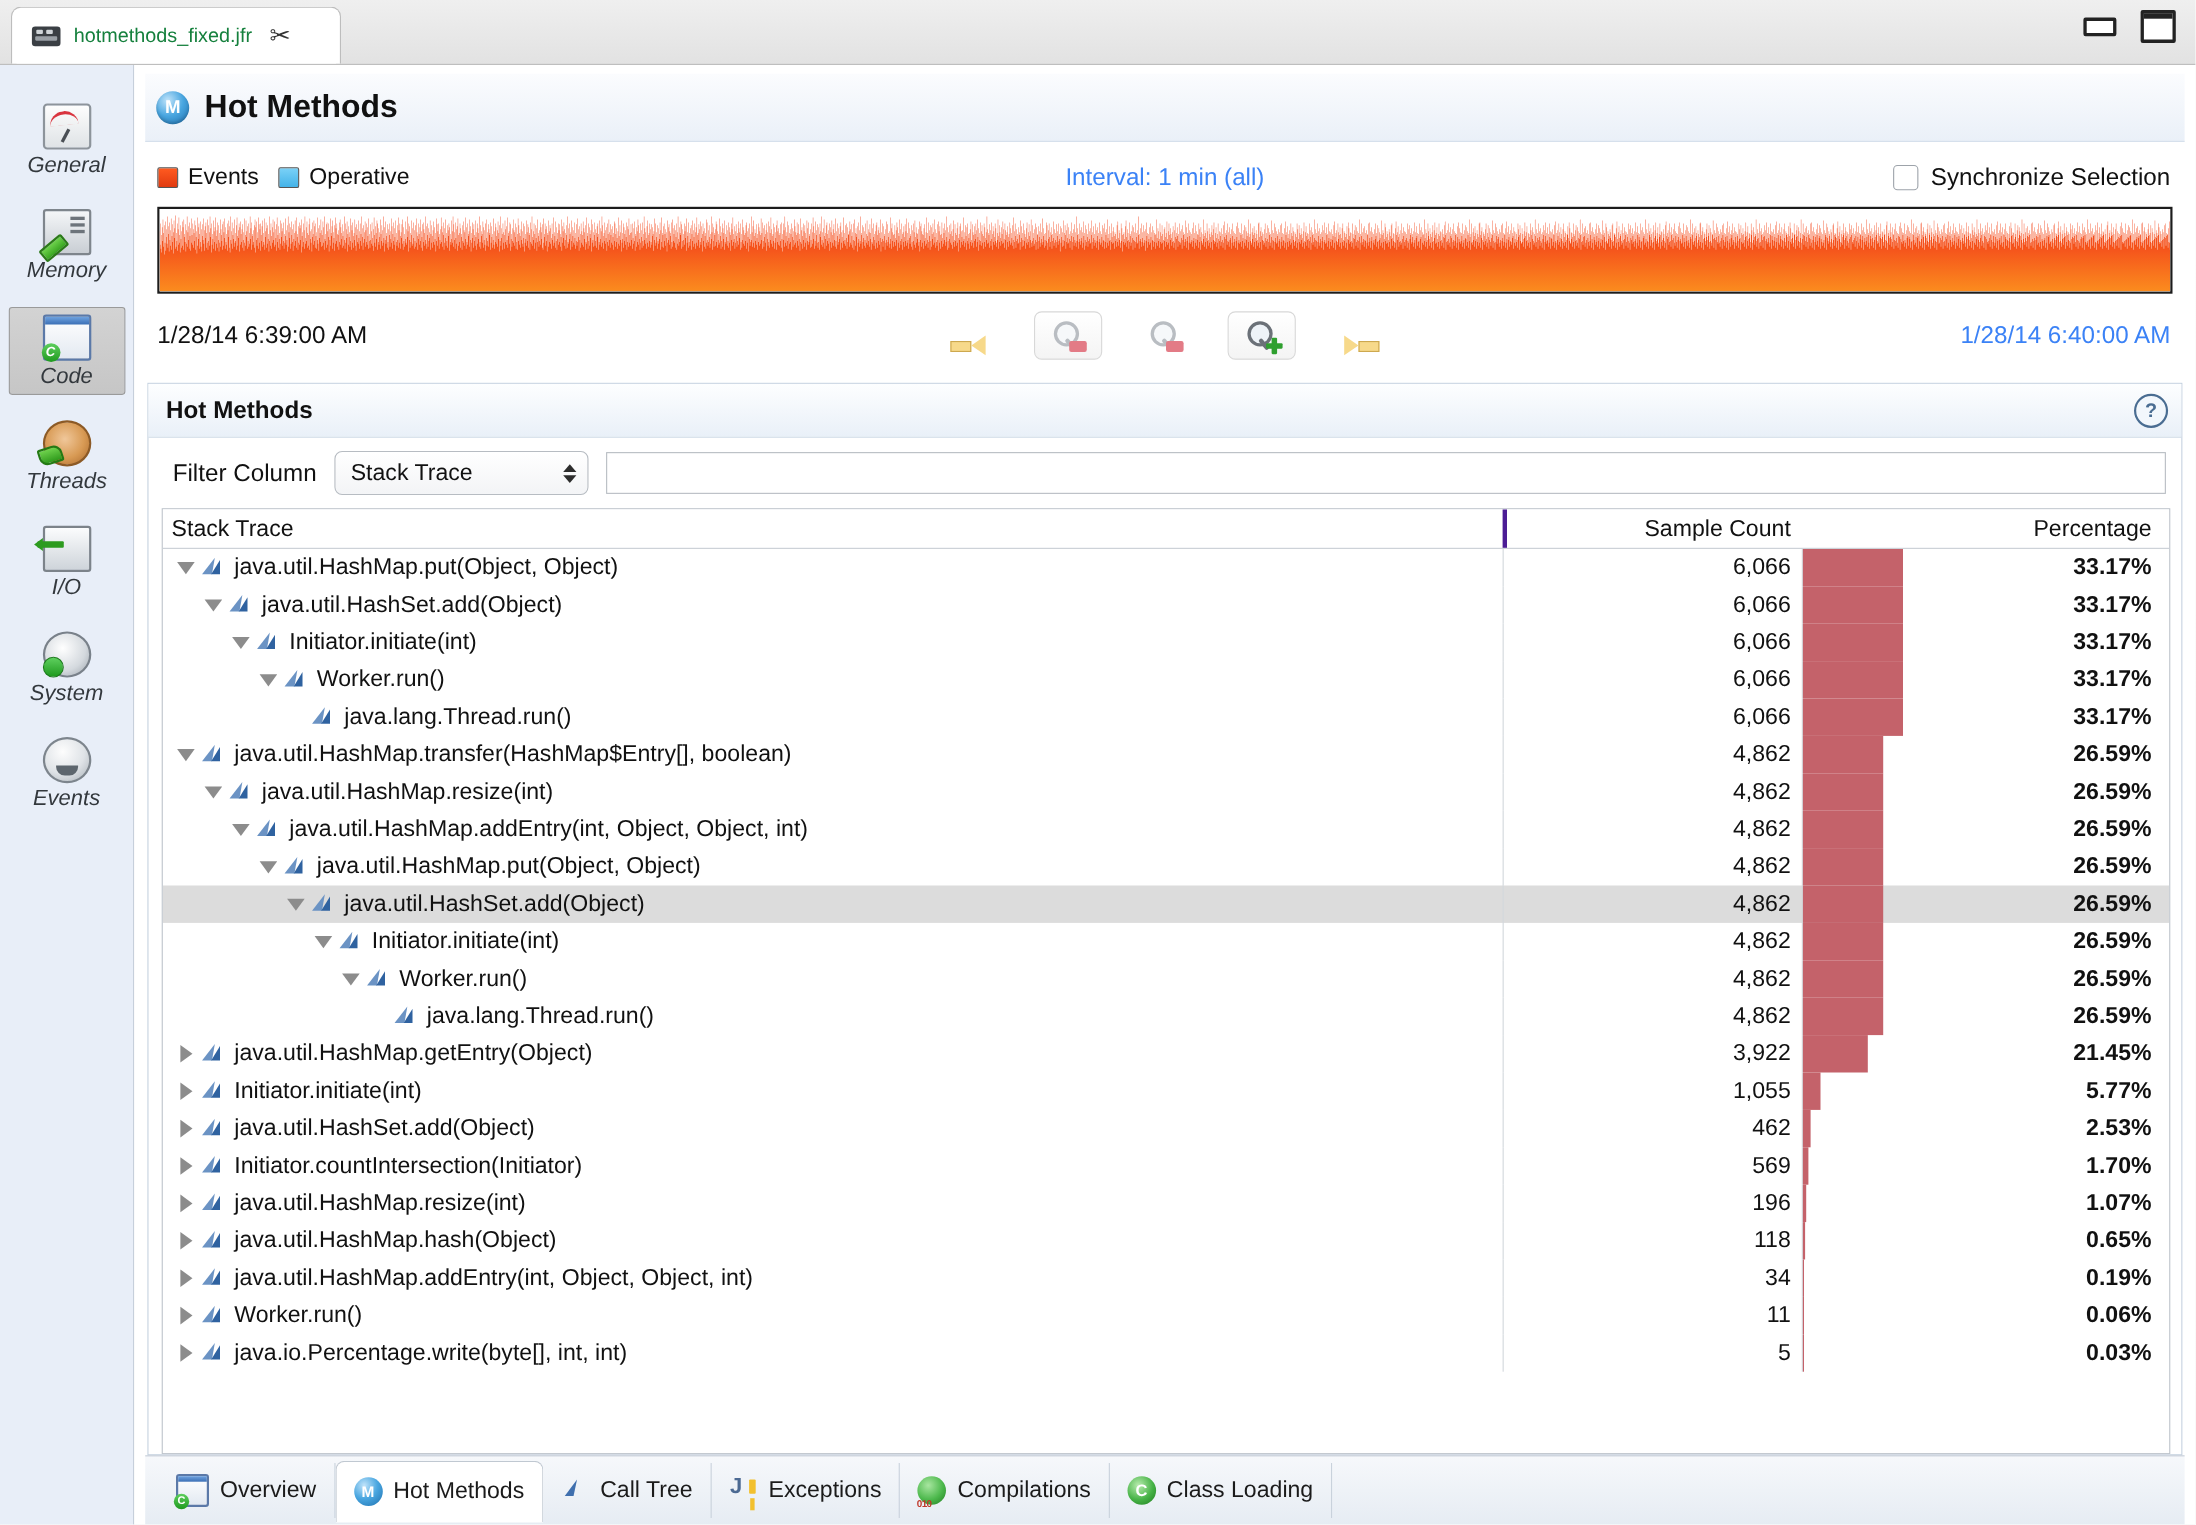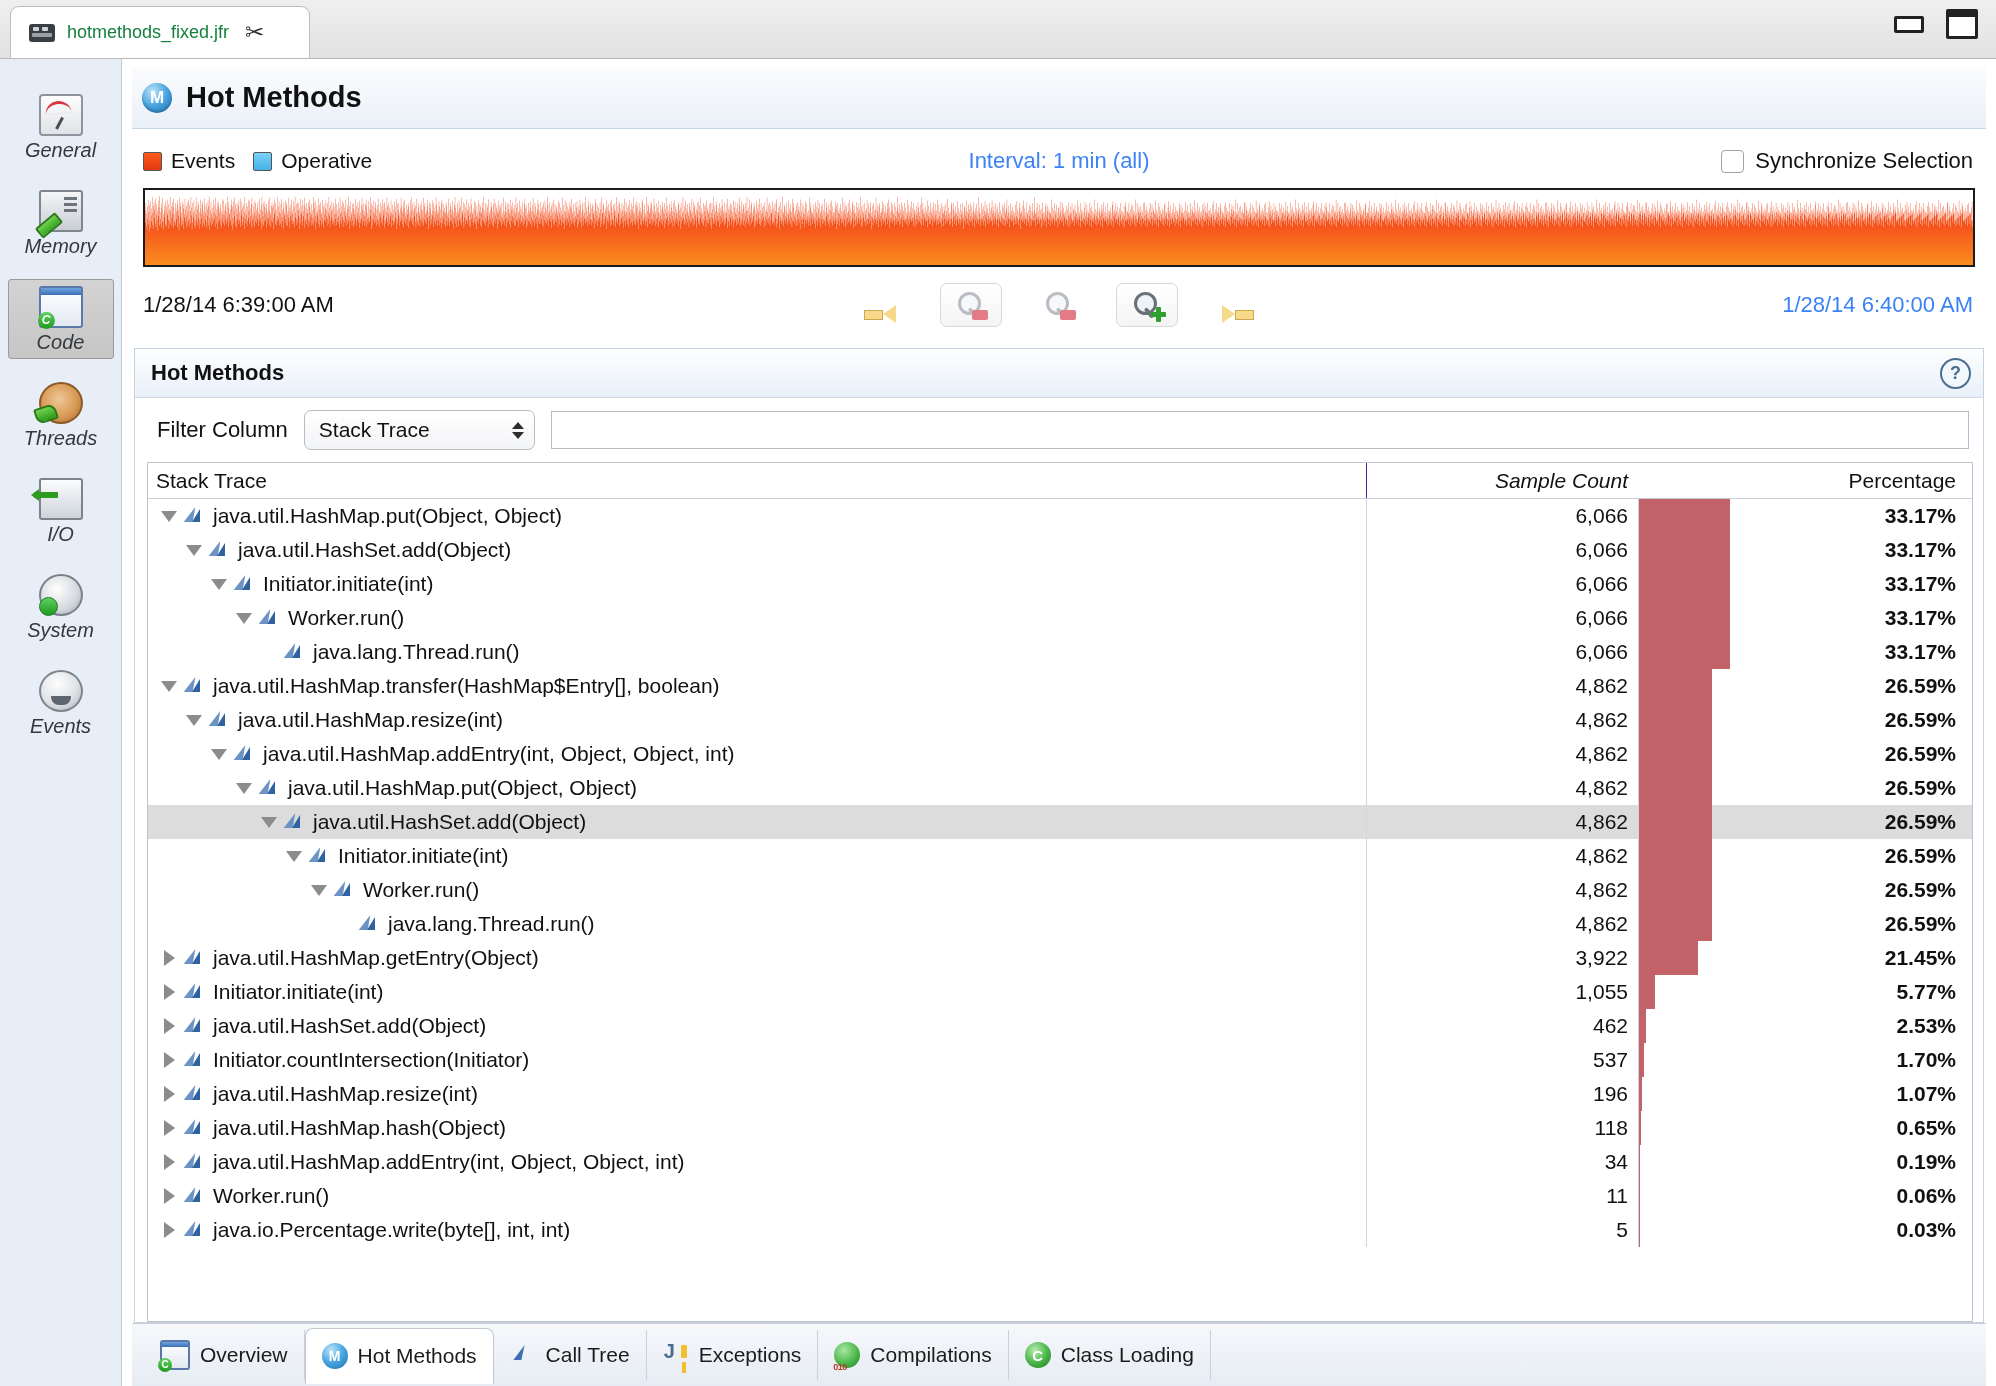--- a/index.html
+++ b/index.html
@@ -392,21 +392,21 @@
   }
   .c-bar .fill {
     position: absolute; left: 0; top: 0; bottom: 0;
     background: #c4626a;
   }
   .c-pct {
     flex: 0 0 226px; text-align: right; padding-right: 16px;
     font-weight: bold;
   }
   #thead .c-name, #thead .c-count, #thead .c-pct { font-size: 21px; color: #111; font-weight: normal; }
-  #thead .c-count { border-left: 1px solid #4c1d95; font-style: italic; }
+  #thead .c-count { border-left: 4px solid #4c1d95; }
   #thead .c-bar { border-left: none; }
   #thead .c-pct { padding-right: 16px; }
 
   #tbody { flex: 1 1 auto; min-height: 0; overflow: hidden; }
   .drow .c-name { display: flex; align-items: center; gap: 0; font-size: 21px; color: #111; }
   .drow .c-count { font-size: 21px; color: #111; }
   .drow .c-pct { font-size: 21px; color: #111; }
   .drow.selected { background: #dcdcdc; }
 
   .twisty {
@@ -895,21 +895,21 @@
                 <span class="c-pct">2.53%</span>
               </div>
               <div class="trow drow">
                 <span class="c-name" style="padding-left: 8px;">
                   <span class="twisty closed">
                     <i></i>
                   </span>
                   <span class="mico"></span>
                   <span class="mlabel">Initiator.countIntersection(Initiator)</span>
                 </span>
-                <span class="c-count">537</span>
+                <span class="c-count">569</span>
                 <span class="c-bar">
                   <span class="fill" style="width: 5.12694%;"></span>
                 </span>
                 <span class="c-pct">1.70%</span>
               </div>
               <div class="trow drow">
                 <span class="c-name" style="padding-left: 8px;">
                   <span class="twisty closed">
                     <i></i>
                   </span>

